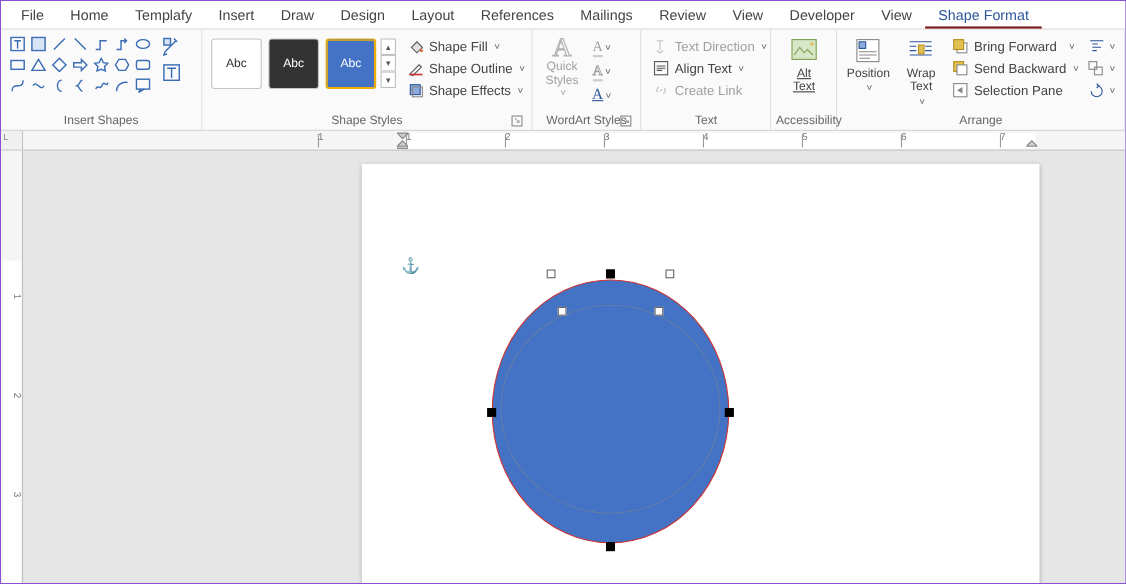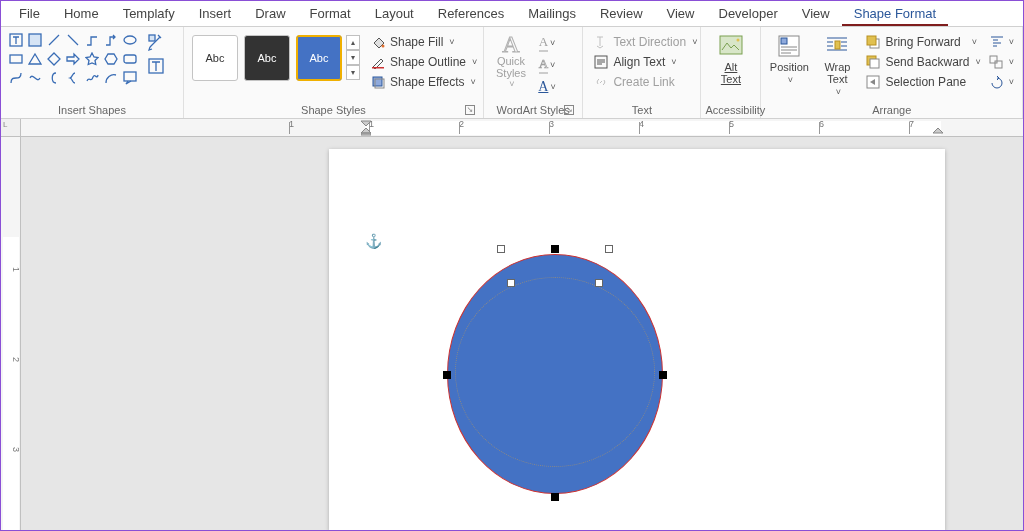--- a/index.html
+++ b/index.html
@@ -75,21 +75,21 @@
 </style>
 </head>
 <body>
 
 <div class="tabs">
   <div class="tab">File</div>
   <div class="tab">Home</div>
   <div class="tab">Templafy</div>
   <div class="tab">Insert</div>
   <div class="tab">Draw</div>
-  <div class="tab">Format</div>
+  <div class="tab">Design</div>
   <div class="tab">Layout</div>
   <div class="tab">References</div>
   <div class="tab">Mailings</div>
   <div class="tab">Review</div>
   <div class="tab">View</div>
   <div class="tab">Developer</div>
   <div class="tab">View</div>
   <div class="tab active">Shape Format</div>
 </div>
 

